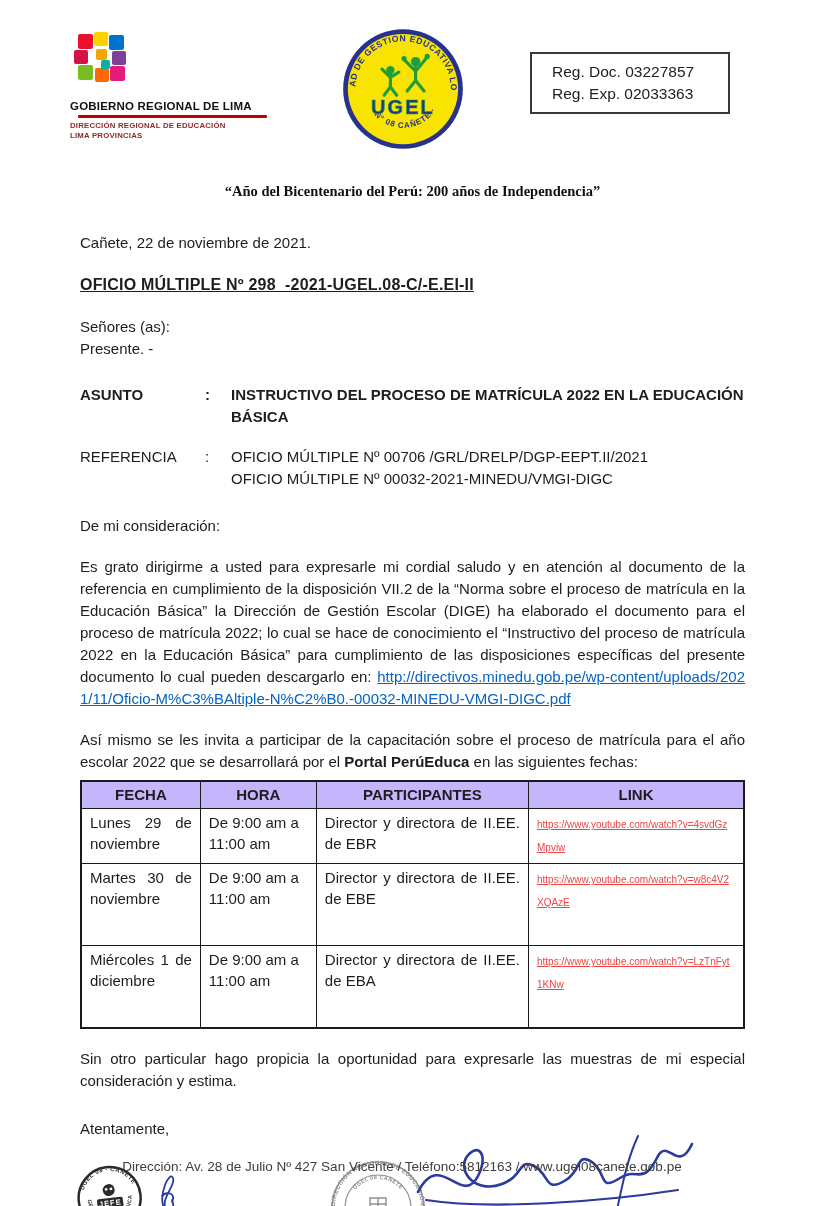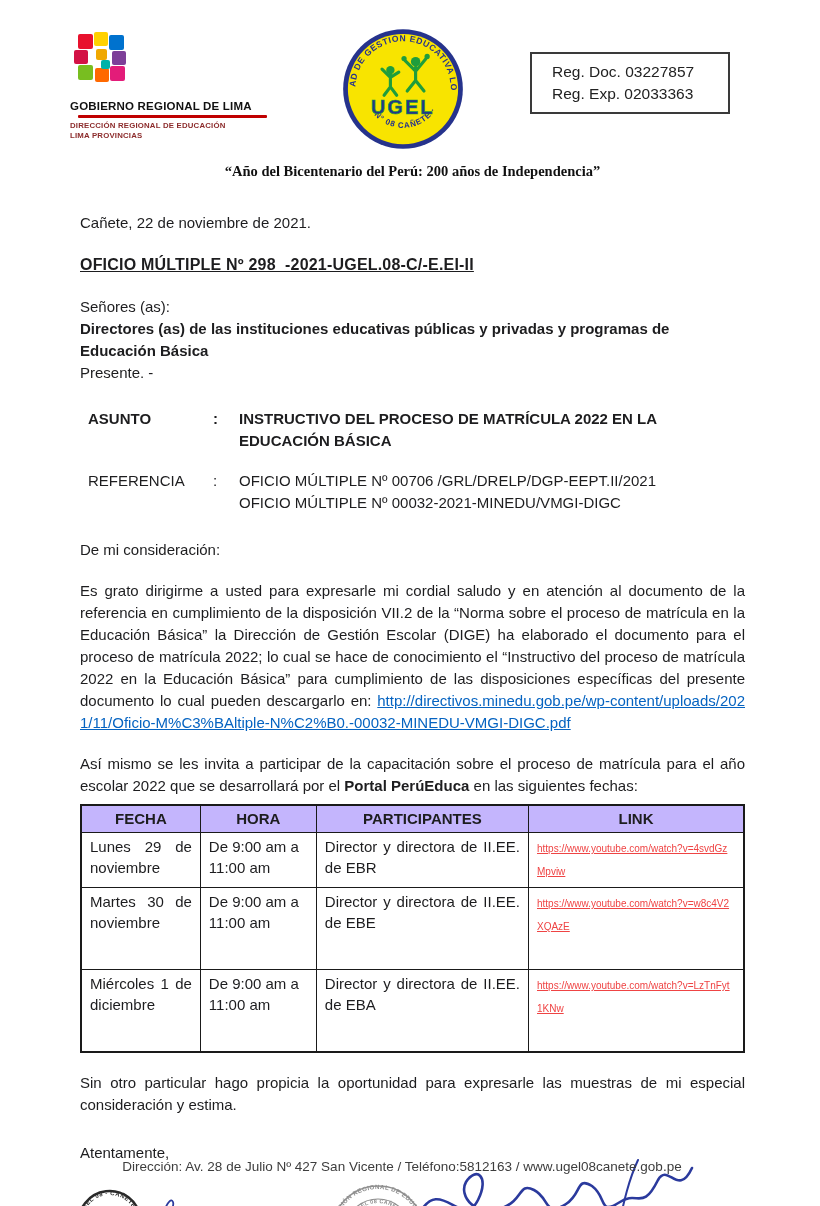--- a/index.html
+++ b/index.html
@@ -12,28 +12,28 @@
   }
   
   .hdr { display:flex; align-items:flex-start; margin-left:-10px; margin-right:-10px; }
   .hdr-left { width:205px; text-align:left; padding-top:6px; }
   .hdr-center { flex:1; display:flex; justify-content:center; }
   .hdr-right { width:225px; padding-top:26px; }
   .org-name { font-weight:bold; font-size:11.5px; line-height:13px; letter-spacing:.2px; color:#111; margin-top:4px; }
   .org-bar { height:3px; background:#c00000; margin:2px 8px 3px 8px; border-radius:1px; }
   .org-sub { font-weight:bold; font-size:7.8px; line-height:9.5px; color:#8c2b2b; letter-spacing:.2px; }
   .regbox { border:2px solid #3a3a3a; padding:7px 20px; font-size:15.5px; line-height:22px; color:#222; background:#fff; width:200px; }
-  .motto { text-align:center; font-family:"Liberation Serif","DejaVu Serif",serif; font-weight:bold; font-size:14.5px; margin-top:8px; color:#111; }
+  .motto { text-align:center; font-family:"Liberation Serif","DejaVu Serif",serif; font-weight:bold; font-size:14.5px; margin-top:28px; color:#111; }
   
   .dateline { margin-top:30px; }
   .doc-title { margin-top:20px; font-weight:bold; font-size:16px; text-decoration:underline; letter-spacing:.2px; white-space:pre-wrap; }
   .recip { margin-top:20px; }
   .recip .bold { font-weight:bold; }
   .subjrow { display:flex; margin-top:24px; }
-  .subjrow .lab { width:125px; flex:none; font-weight:bold;margin-left:8px; }
+  .subjrow .lab { width:125px; flex:none; font-weight:bold; }
   .subjrow .col { width:26px; flex:none; }
   .subjrow .val { flex:1; }
   .subjrow.asunto .lab, .subjrow.asunto .col, .subjrow.asunto .val { font-weight:bold; }
   .subjrow.ref { margin-top:18px; }
   .subjrow.ref .lab { font-weight:normal; }
   .greeting { margin-top:25px; }
   .para { margin-top:19px; text-align:justify; }
   .para .bold { font-weight:bold; }
   a.doclink { color:#0563c1; text-decoration:underline; word-break:break-all; }
   
@@ -115,21 +115,20 @@
 </div>
 
 <div class="motto">“Año del Bicentenario del Perú: 200 años de Independencia”</div>
 
 <div class="dateline">Cañete, 22 de noviembre de 2021.</div>
 
 <div class="doc-title">OFICIO MÚLTIPLE Nº 298  -2021-UGEL.08-C/-E.EI-II</div>
 
 <div class="recip">
   <div>Señores (as):</div>
-  <div class="bold">Directores (as) de las instituciones educativas públicas y privadas y programas de Educación Básica</div>
   <div>Presente. -</div>
 </div>
 
 <div class="subjrow asunto">
   <div class="lab">ASUNTO</div>
   <div class="col">:</div>
   <div class="val">INSTRUCTIVO DEL PROCESO DE MATRÍCULA 2022 EN LA EDUCACIÓN BÁSICA</div>
 </div>
 
 <div class="subjrow ref">

